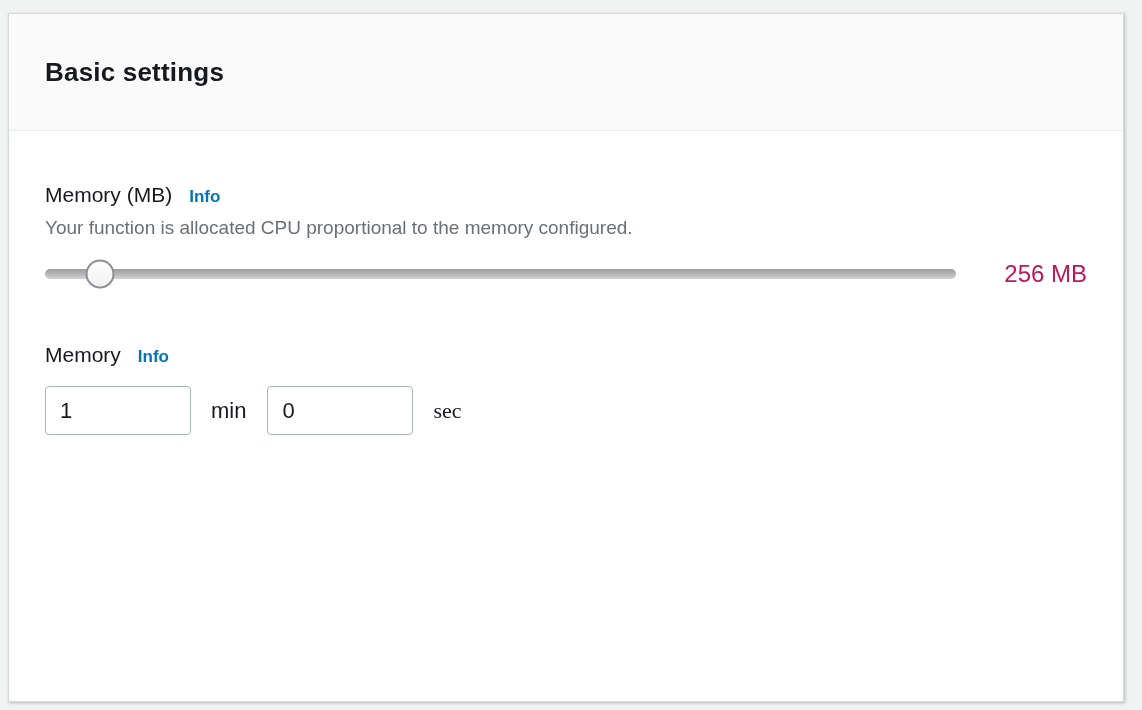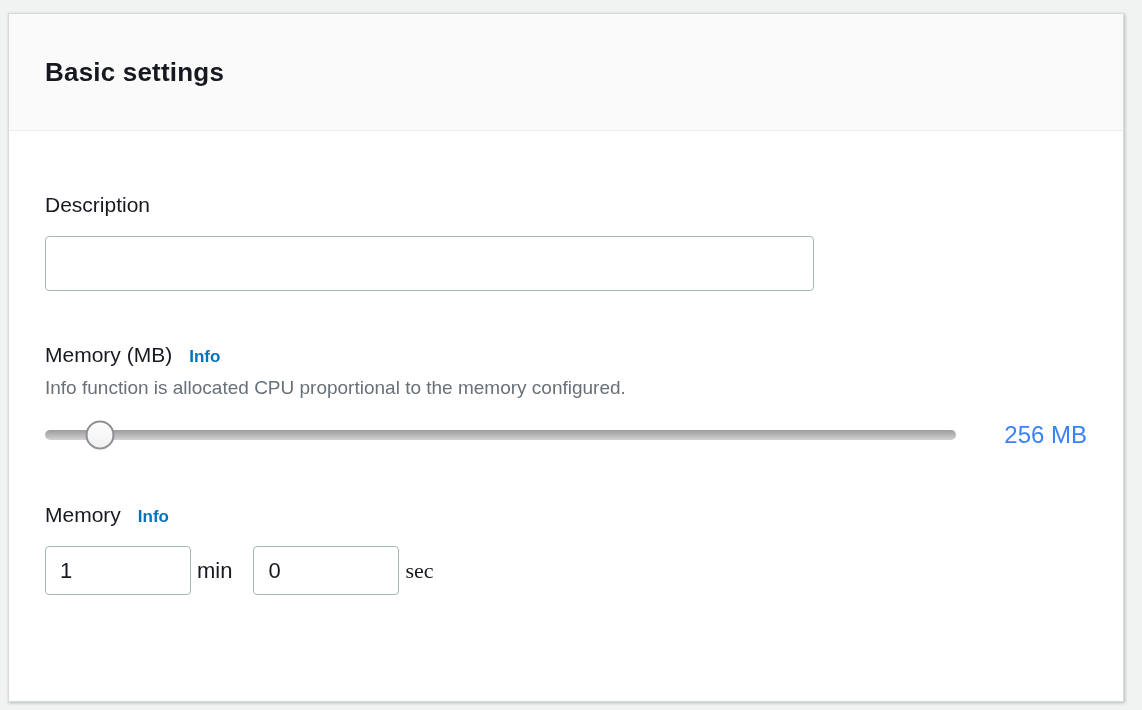--- a/index.html
+++ b/index.html
@@ -110,63 +110,59 @@
     transform: translate(-50%, -50%);
     width: 29px;
     height: 29px;
     border-radius: 50%;
     background: linear-gradient(to bottom, #fefefe 0%, #f1f1f1 100%);
     border: 2px solid #8e9296;
     cursor: grab;
   }
   .slider-value {
     font-size: 24px;
-    color: #3b82f6;
+    color: #be185d;
     white-space: nowrap;
   }
   .timeout-section { margin-top: 53px; }
   .timeout-row {
     margin-top: 19px;
     display: flex;
     align-items: center;
   }
   .timeout-input {
     width: 146px;
     height: 49px;
   }
   .unit-label {
     font-size: 22px;
     color: #16191f;
-    margin-left: 6px;
+    margin-left: 20px;
     margin-right: 21px;
   }
   .unit-label:last-child { margin-right: 0; font-family: Liberation Serif, serif; }
 </style>
 </head>
 <body>
 
 <div class="card">
 
   <div class="card-header">
     <h2 class="card-title">Basic settings</h2>
   </div>
 
   <div class="card-body">
 
-    <div class="description-section">
-      <label class="field-label">Description</label>
-      <input type="text" class="text-input description-input" value="" style="">
-    </div>
 
     <div class="memory-section">
       <div class="label-row">
         <span class="field-label">Memory (MB)</span>
         <a class="info-link">Info</a>
       </div>
-      <div class="helper-text">Info function is allocated CPU proportional to the memory configured.</div>
+      <div class="helper-text">Your function is allocated CPU proportional to the memory configured.</div>
       <div class="slider-row">
         <div class="slider">
           <div class="slider-track"></div>
           <div class="slider-handle" style="left: 6%;"></div>
         </div>
         <div class="slider-value">256 MB</div>
       </div>
     </div>
 
     <div class="timeout-section">

